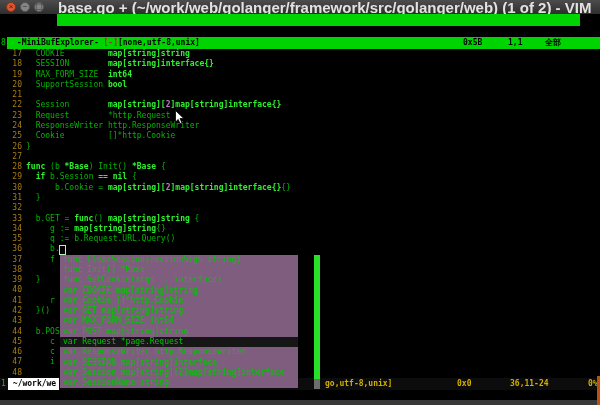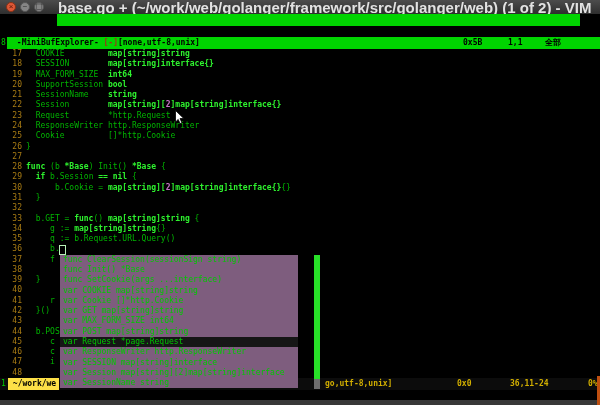--- a/index.html
+++ b/index.html
@@ -50,21 +50,21 @@
   
   .popup{position:absolute;left:60px;top:254.7px;width:260px;z-index:5;}
   .pitem{height:10.285px;line-height:10.285px;background:#7e5d7e;color:#00c800;
          white-space:pre;padding-left:3px;width:235px;overflow:hidden;}
   .pitem.sel{background:#161616;}
   .pscroll{position:absolute;right:0;top:0;width:6px;height:134px;background:#6e6e6e;}
   .pthumb{position:absolute;left:0;top:0;width:6px;height:124px;background:#28e028;}
   
   .statusline{position:absolute;left:0;top:378px;width:600px;height:12px;background:#0c0c0c;line-height:12px;}
   .bs-bufnum{position:absolute;left:1px;color:#00cc00;}
-  .bs-path{position:absolute;left:8px;width:51px;height:12px;background:#fde047;color:#000;
+  .bs-path{position:absolute;left:8px;width:51px;height:12px;background:#ffffff;color:#000;
            font-weight:bold;white-space:pre;overflow:hidden;}
   .bs-info{position:absolute;left:305px;color:#d2af00;font-weight:bold;margin-left:20px;}
   .bs-hex{position:absolute;left:457px;color:#d2af00;font-weight:bold;}
   .bs-pos{position:absolute;left:510px;color:#d2af00;font-weight:bold;}
   .bs-scroll{position:absolute;left:588px;color:#d2af00;font-weight:bold;}
   
   .cmdline{position:absolute;left:2px;top:390px;width:596px;height:10px;line-height:10px;white-space:pre;}
   .cmd-cyan{color:#00d9d9;}
   .cmd-olive{color:#b0a83a;}
   .bottomstrip{position:absolute;left:0;top:400px;width:600px;height:5px;background:#383838;}
@@ -100,21 +100,21 @@
     <span class="st-hex">0x5B</span>
     <span class="st-pos">1,1</span>
     <span class="st-scroll">全部</span>
   </div>
 
   <div class="code">
       <div class="crow"><span class="lnum">17</span><pre class="ltext"><span class="tok-n">  COOKIE         </span><span class="tok-t">map[string]string</span></pre></div>
       <div class="crow"><span class="lnum">18</span><pre class="ltext"><span class="tok-n">  SESSION        </span><span class="tok-t">map[string]interface{}</span></pre></div>
       <div class="crow"><span class="lnum">19</span><pre class="ltext"><span class="tok-n">  MAX_FORM_SIZE  </span><span class="tok-t">int64</span></pre></div>
       <div class="crow"><span class="lnum">20</span><pre class="ltext"><span class="tok-n">  SupportSession </span><span class="tok-t">bool</span></pre></div>
-      <div class="crow"><span class="lnum">21</span><pre class="ltext"><span class="tok-n">  SessionName    </span><span class="tok-t">string</span></pre></div>
+      <div class="crow"><span class="lnum">21</span></div>
       <div class="crow"><span class="lnum">22</span><pre class="ltext"><span class="tok-n">  Session        </span><span class="tok-t">map[string][</span><span class="tok-p">2</span><span class="tok-t">]map[string]interface{}</span></pre></div>
       <div class="crow"><span class="lnum">23</span><pre class="ltext"><span class="tok-n">  Request        *http.Request</span></pre></div>
       <div class="crow"><span class="lnum">24</span><pre class="ltext"><span class="tok-n">  ResponseWriter http.ResponseWriter</span></pre></div>
       <div class="crow"><span class="lnum">25</span><pre class="ltext"><span class="tok-n">  Cookie         []*http.Cookie</span></pre></div>
       <div class="crow"><span class="lnum">26</span><pre class="ltext"><span class="tok-n">}</span></pre></div>
       <div class="crow"><span class="lnum">27</span><pre class="ltext"></pre></div>
       <div class="crow"><span class="lnum">28</span><pre class="ltext"><span class="tok-t">func</span><span class="tok-n"> (b </span><span class="tok-t">*Base</span><span class="tok-n">) Init() </span><span class="tok-t">*Base</span><span class="tok-n"> {</span></pre></div>
       <div class="crow"><span class="lnum">29</span><pre class="ltext"><span class="tok-n">  </span><span class="tok-t">if</span><span class="tok-n"> b.Session </span><span class="tok-t">==</span><span class="tok-n"> </span><span class="tok-t">nil</span><span class="tok-n"> {</span></pre></div>
       <div class="crow"><span class="lnum">30</span><pre class="ltext"><span class="tok-n">      b.Cookie = </span><span class="tok-t">map[string][</span><span class="tok-p">2</span><span class="tok-t">]map[string]interface{}</span><span class="tok-n">{}</span></pre></div>
       <div class="crow"><span class="lnum">31</span><pre class="ltext"><span class="tok-n">  }</span></pre></div>

